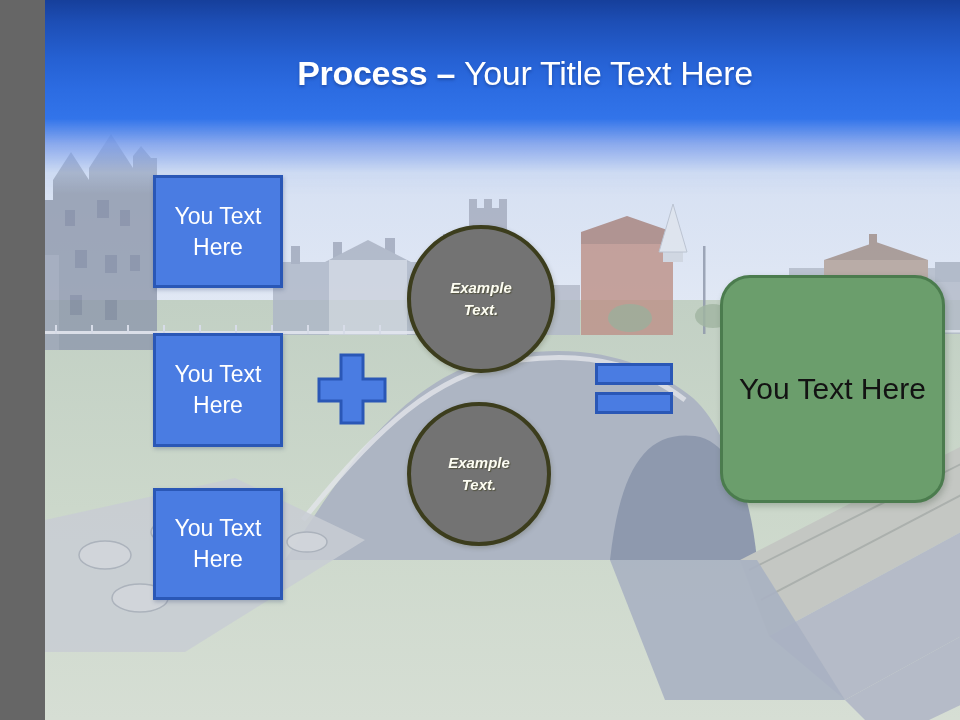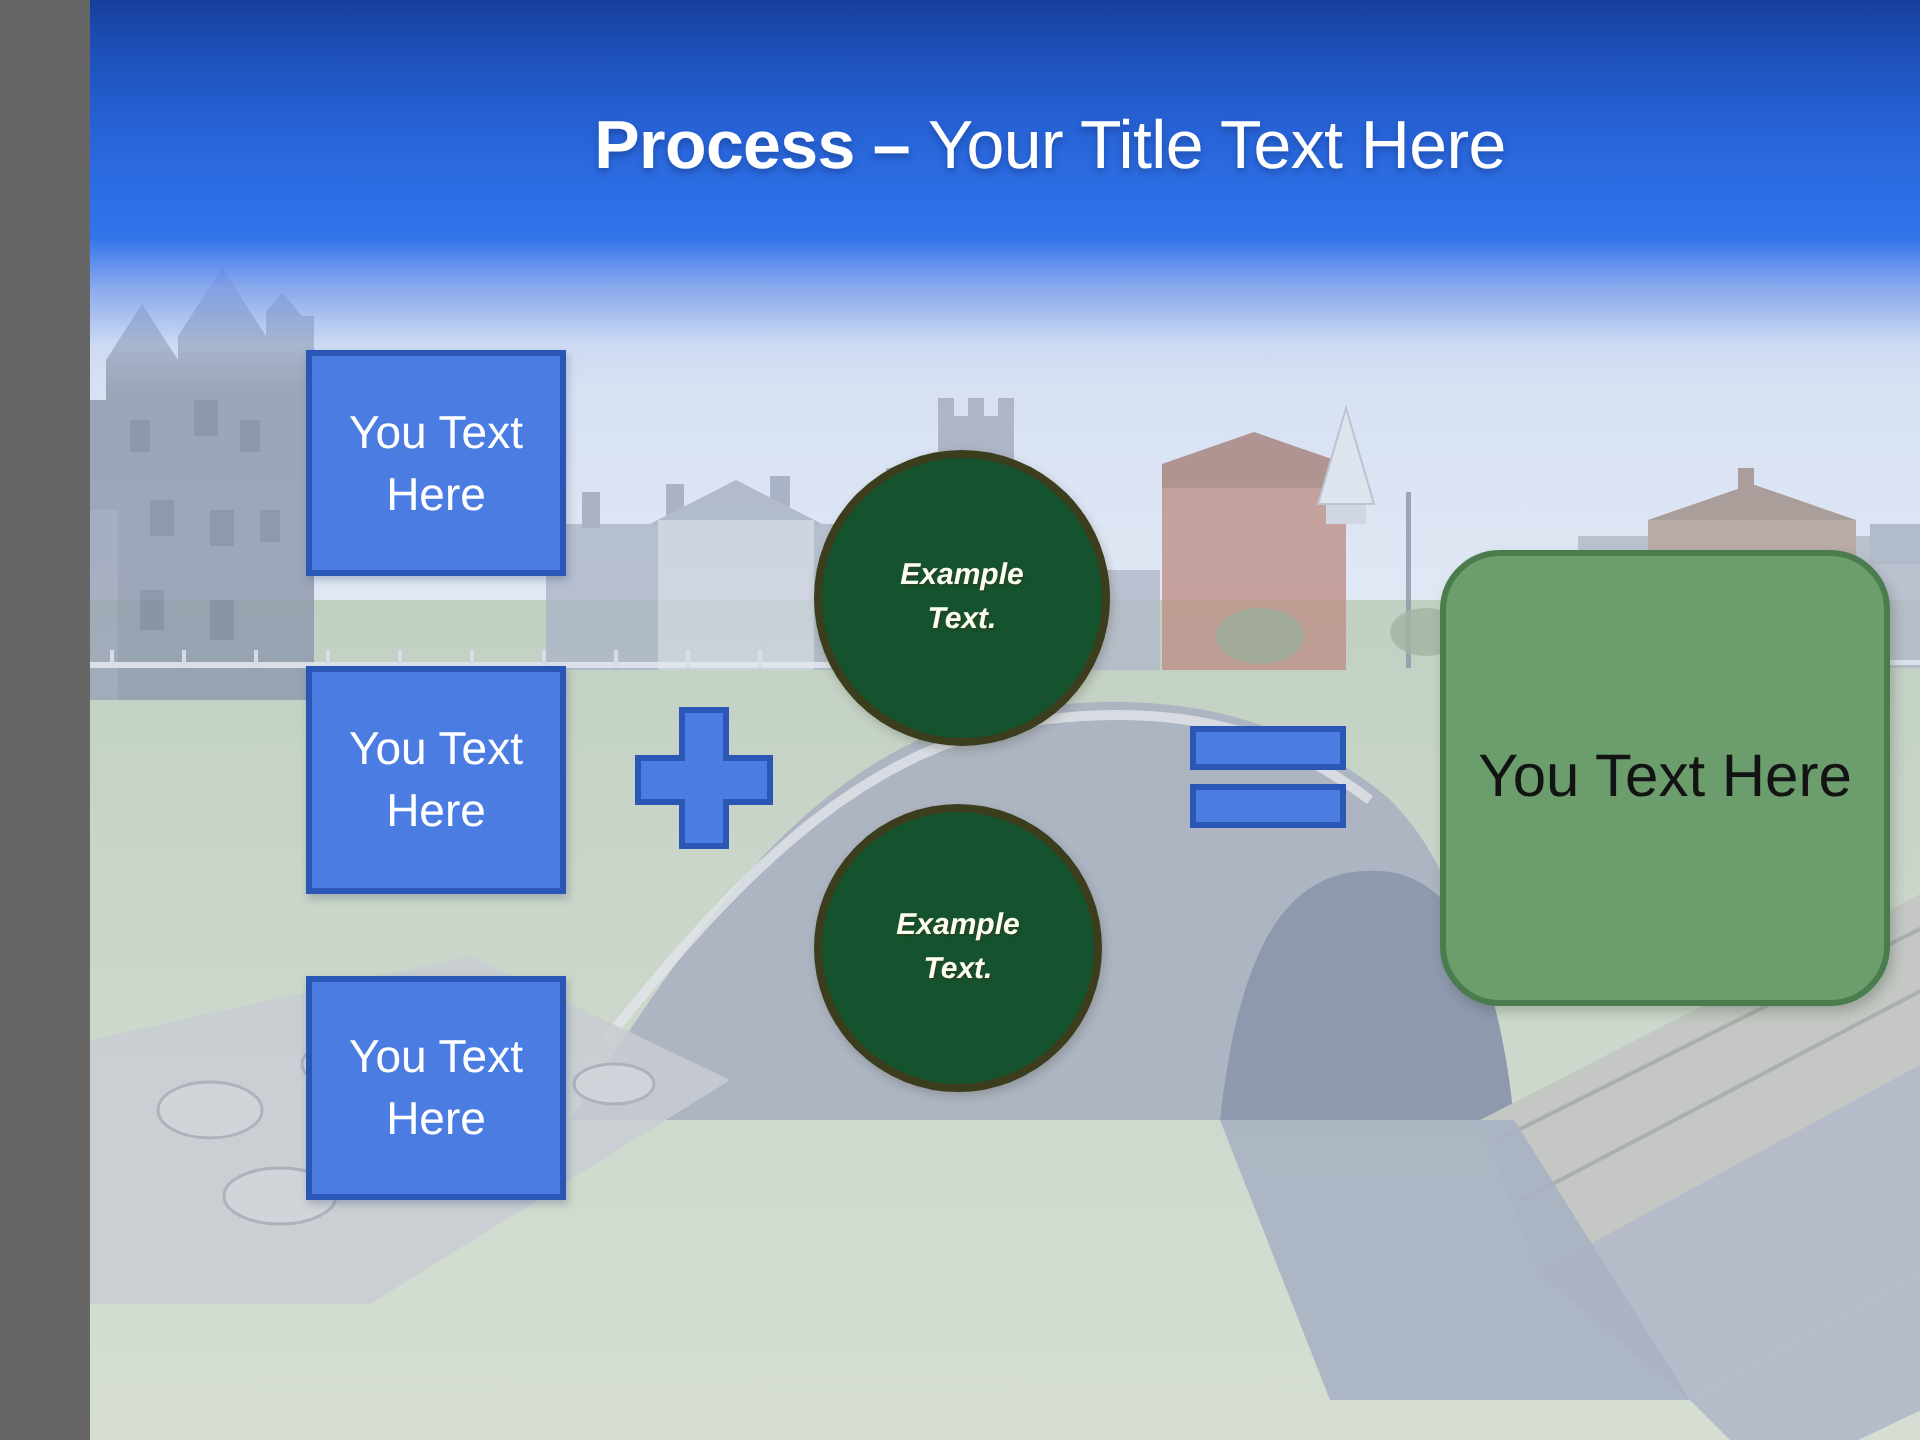--- a/index.html
+++ b/index.html
@@ -48,21 +48,21 @@
   .op-plus{position:absolute;z-index:2;left:272px;top:352px;}
   .op-equals{position:absolute;z-index:2;left:550px;top:363px;}
   .op-equals .bar{
     width:78px;height:22px;background:#4a7ce2;border:3px solid #2a57b6;
     box-sizing:border-box;
   }
   .op-equals .bar + .bar{margin-top:7px;}
   
   .olive-circle{
     position:absolute;z-index:2;border-radius:50%;
-    background:#14532d;border:4px solid #3c3d1d;box-sizing:border-box;
+    background:#737373;border:4px solid #3c3d1d;box-sizing:border-box;
     display:flex;align-items:center;justify-content:center;text-align:center;
     color:#fdfdf2;font-size:15px;font-weight:bold;font-style:italic;line-height:22px;
     text-shadow:1px 1px 1px rgba(55,55,20,.55);
     box-shadow:1px 2px 5px rgba(40,40,10,.22);
   }
   #circle-1{left:362px;top:225px;width:148px;height:148px;}
   #circle-2{left:362px;top:402px;width:144px;height:144px;}
   .olive-circle span{display:block;width:84px;}
   
   .result-box{

